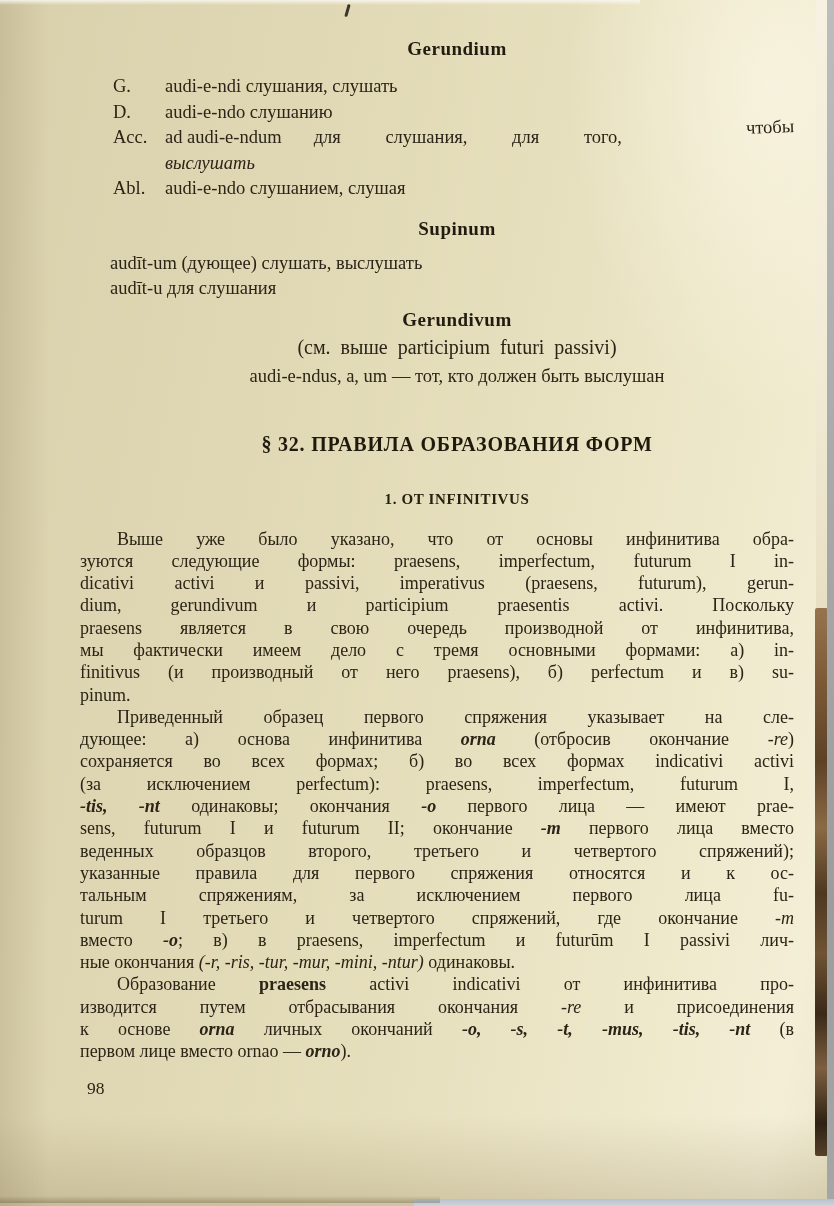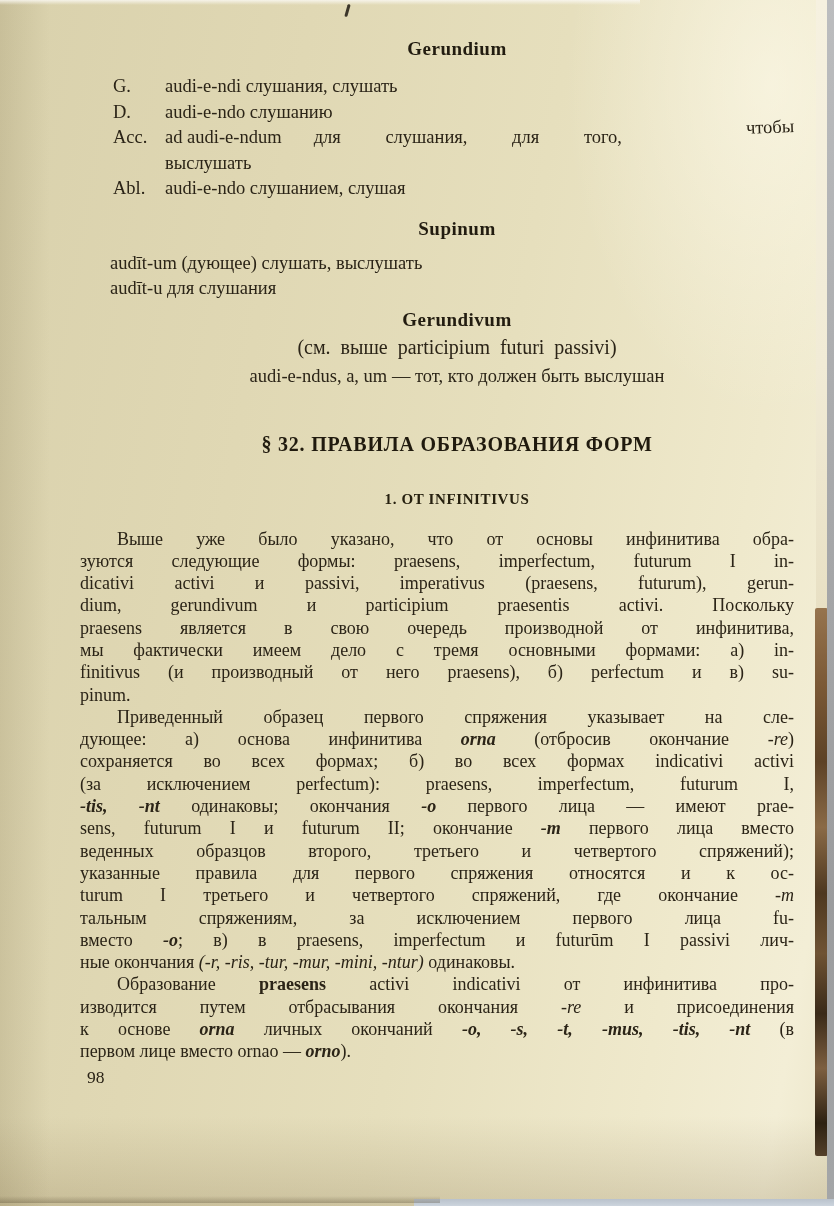--- a/index.html
+++ b/index.html
@@ -36,37 +36,37 @@
   .content{position:absolute;left:80px;top:30px;width:714px;color:#2b2417;}
   .h-center{text-align:center;transform:translateX(20px);}
   .title-lat{font-weight:bold;font-size:19px;letter-spacing:.5px;color:#221c10;}
   #t-gerundium{margin:8px 0 14px;}
   .gl{font-size:18.5px;line-height:25.5px;padding-left:33px;}
   .gl-row{display:flex;align-items:baseline;}
   .gl-label{width:52px;flex:none;}
   .gl-acc-text{flex:1;display:flex;align-items:baseline;}
   .acc-spread{word-spacing:40px;margin-left:32px;white-space:nowrap;}
   .acc-raised{margin-left:auto;position:relative;top:-10px;transform:rotate(-2deg);}
-  .gl-cont{margin-left:52px;}
+  .gl-cont{margin-left:52px;font-style:italic;}
   .sup-t{margin:16px 0 11px;}
   .sup-lines{padding-left:30px;font-size:18.5px;line-height:25px;}
   .gv-t{margin-top:8px;}
   .gv-note{font-size:20px;margin-top:5px;word-spacing:5px;}
   .gv-line{font-size:18.5px;margin-top:7px;}
   .sec-h{font-size:20px;font-weight:bold;margin:46px 0 0;letter-spacing:.8px;color:#201a0e;}
   .sec-sub{font-size:15px;font-weight:bold;margin-top:35px;letter-spacing:.6px;color:#26200f;}
 
   .bodytext{margin-top:20px;font-size:18px;line-height:22.3px;}
   .bline{text-align:justify;text-align-last:justify;}
   .bline.last{text-align-last:auto;}
   .bline.first{text-indent:37px;}
   .s-i{font-style:italic;}
   .s-b{font-weight:bold;}
   .s-bi{font-weight:bold;font-style:italic;}
-  .pagenum{margin-top:4px;padding-left:7px;font-size:17.5px;}
+  .pagenum{margin-top:15px;padding-left:7px;font-size:17.5px;}
 </style>
 </head>
 <body>
 
 <div class="paper">
   <div class="shade-bottom"></div>
   <div class="shade-left"></div>
   <div class="shade-topright"></div>
   <div class="edge-top"></div>
   <div class="edge-cream-right"></div>
@@ -130,22 +130,22 @@
         </div>
         <div class="para">
           <div class="bline first"><span>Приведенный образец первого спряжения указывает на сле-</span></div>
           <div class="bline"><span>дующее: а) основа инфинитива </span><span class="s-bi">orna</span><span> (отбросив окончание </span><span class="s-i">-re</span><span>)</span></div>
           <div class="bline"><span>сохраняется во всех формах; б) во всех формах indicativi activi</span></div>
           <div class="bline"><span>(за исключением perfectum): praesens, imperfectum, futurum I,</span></div>
           <div class="bline"><span class="s-bi">-tis, -nt</span><span> одинаковы; окончания </span><span class="s-bi">-o</span><span> первого лица — имеют prae-</span></div>
           <div class="bline"><span>sens, futurum I и futurum II; окончание </span><span class="s-bi">-m</span><span> первого лица вместо</span></div>
           <div class="bline"><span>веденных образцов второго, третьего и четвертого спряжений);</span></div>
           <div class="bline"><span>указанные правила для первого спряжения относятся и к ос-</span></div>
+          <div class="bline"><span>тальным спряжениям, за исключением первого лица fu-</span></div>
           <div class="bline"><span>turum I третьего и четвертого спряжений, где окончание </span><span class="s-i">-m</span></div>
-          <div class="bline"><span>тальным спряжениям, за исключением первого лица fu-</span></div>
           <div class="bline"><span>вместо </span><span class="s-bi">-o</span><span>; в) в praesens, imperfectum и futurūm I passivi лич-</span></div>
           <div class="bline last"><span>ные окончания </span><span class="s-i">(-r, -ris, -tur, -mur, -mini, -ntur)</span><span> одинаковы.</span></div>
         </div>
         <div class="para">
           <div class="bline first"><span>Образование </span><span class="s-b">praesens</span><span> activi indicativi от инфинитива про-</span></div>
           <div class="bline"><span>изводится путем отбрасывания окончания </span><span class="s-i">-re</span><span> и присоединения</span></div>
           <div class="bline"><span>к основе </span><span class="s-bi">orna</span><span> личных окончаний </span><span class="s-bi">-o, -s, -t, -mus, -tis, -nt</span><span> (в</span></div>
           <div class="bline last"><span>первом лице вместо ornao — </span><span class="s-bi">orno</span><span>).</span></div>
         </div>
       </div>

